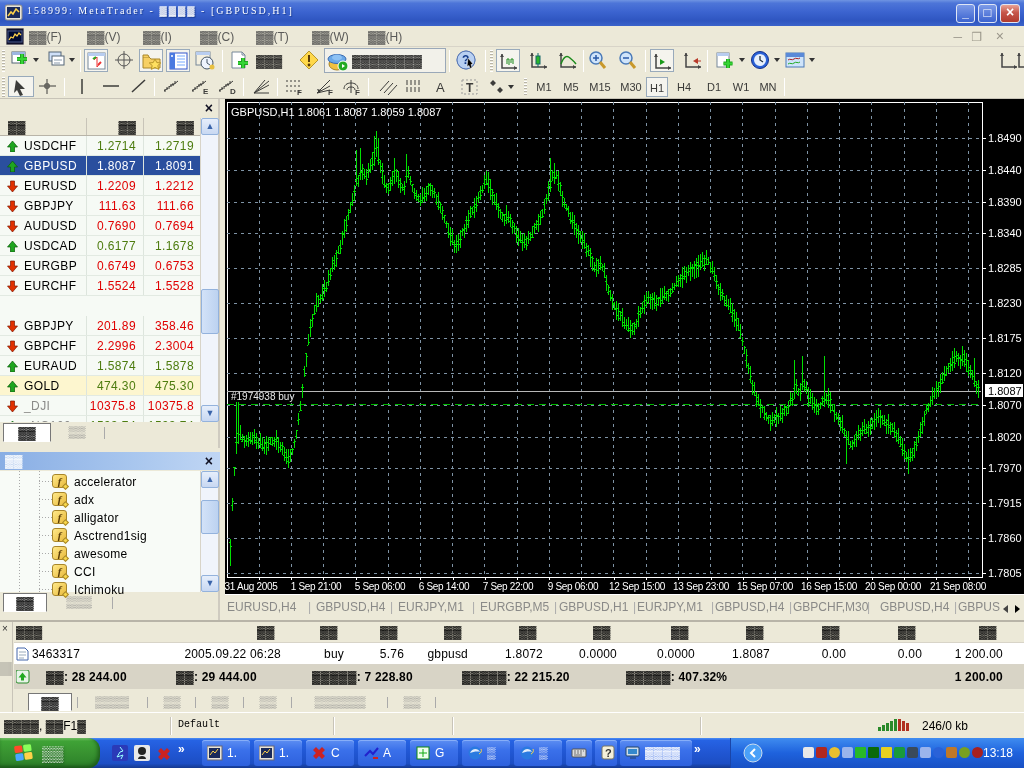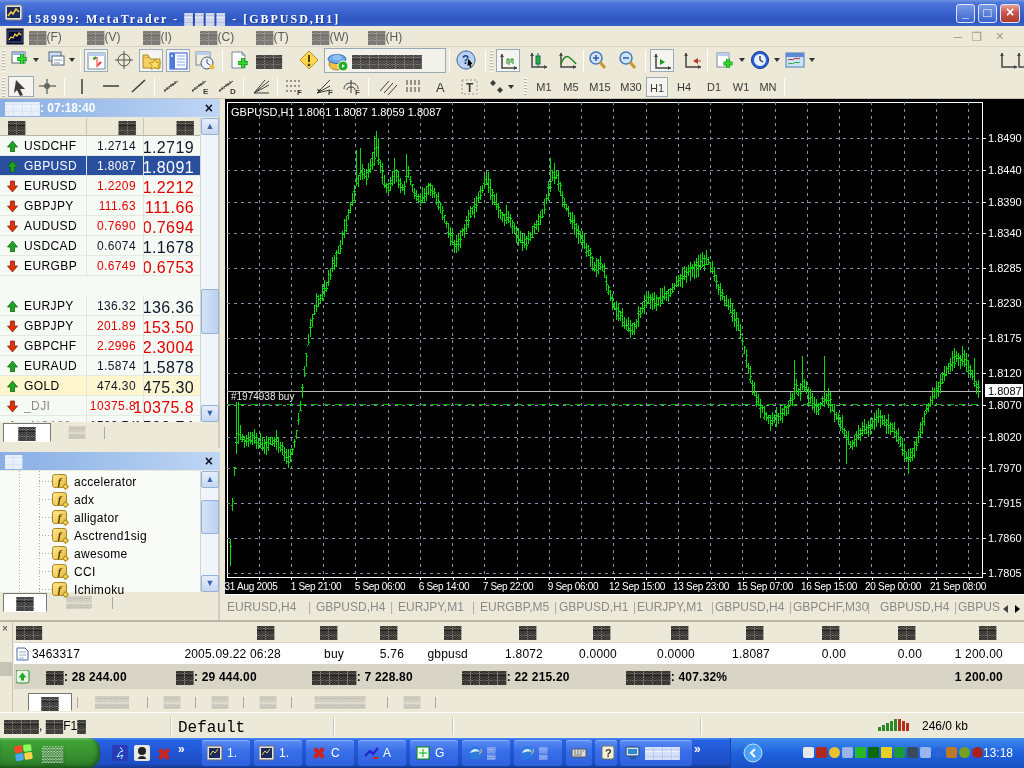--- a/index.html
+++ b/index.html
@@ -1,20 +1,20 @@
 <!DOCTYPE html>
 <html><head><meta charset="utf-8"><style>
 *{margin:0;padding:0;box-sizing:border-box}
 html,body{width:1024px;height:768px;overflow:hidden}
 body{font-family:"Liberation Sans",sans-serif;background:#ece9d8;position:relative;font-size:12px}
 .abs{position:absolute}
 .cj{letter-spacing:0}
 
 #title{left:0;top:0;width:1024px;height:26px;background:linear-gradient(180deg,#6f94e2 0%,#4d75d8 12%,#3c64d0 45%,#2e55c0 80%,#3a62ca 100%);color:#fff}
-#title .txt{position:absolute;left:27px;top:12px;font-size:12px;font-weight:bold;white-space:nowrap;text-shadow:1px 1px 1px #1b3d93;font-family:"Liberation Serif",serif;letter-spacing:2px}
+#title .txt{position:absolute;left:27px;top:5px;font-size:10px;font-weight:normal;white-space:nowrap;text-shadow:1px 1px 1px #1b3d93;font-family:"Liberation Serif",serif;letter-spacing:2px}
 .tbtn{position:absolute;top:4px;width:19px;height:19px;border-radius:3px;border:1px solid #dfe6f5;color:#fff;text-align:center;line-height:16px;font-size:12px;font-weight:bold}
 
 #menw{left:0;top:26px;width:1024px;height:21px;background:#ece9d8;border-bottom:1px solid #d8d4c8}
 .mi{position:absolute;top:4px;color:#5a5a58;font-size:12px;white-space:nowrap}
 
 #tb1{left:0;top:0;width:0;height:0}
 #tb2{left:0;top:0;width:0;height:0}
 .grip{position:absolute;width:3px;background:repeating-linear-gradient(180deg,#fff 0 1px,#b8b4a8 1px 2px,transparent 2px 3px)}
 .tbn{position:absolute;width:24px;height:23px}
 .sep{position:absolute;width:1px;background:#c0bcb0;border-right:1px solid #fff}
@@ -22,22 +22,22 @@
 .press{background:#f5f4ee;border:1px solid #9ab;}
 
 .ptitle{position:absolute;left:0;width:220px;height:18px;background:linear-gradient(90deg,#89aee4,#a8c6ee 60%,#c0d6f4);color:#fff;font-weight:bold;font-size:12px;line-height:18px;padding-left:5px}
 .px{position:absolute;right:5px;top:0;color:#112;font-weight:bold;font-size:14px;line-height:17px}
 #mw{left:0;top:99px;width:220px;height:349px;background:#ece9d8;border-right:2px solid #cfcbc0}
 #mwtbl{position:absolute;left:0;top:19px;width:200px;height:304px;background:#f6faf5}
 .mwhdr{position:absolute;left:0;top:19px;width:200px;height:18px;background:#ece9d8;border-bottom:1px solid #b8b4a8;font-size:12px;color:#000}
 .mrow{position:absolute;left:0;width:200px;height:20px;border-bottom:1px solid #e2eae2}
 .mrow .sym{position:absolute;left:24px;top:3px;color:#000;font-size:12px;letter-spacing:.4px}
 .mrow .bid{position:absolute;right:64px;top:3px;font-size:12px;letter-spacing:.4px}
-.mrow .ask{position:absolute;right:6px;top:3px;font-size:16px;letter-spacing:.4px}
-.up{color:#0f172a}.dn{color:#e00000}
+.mrow .ask{position:absolute;right:6px;top:3px;font-size:12px;letter-spacing:.4px}
+.up{color:#4d7c0f}.dn{color:#e00000}
 .aup,.adn{position:absolute;left:6px;top:4px;width:12px;height:12px}
 .vline{position:absolute;top:0;width:1px;height:100%;background:#dde5dd}
 .sb{position:absolute;width:18px;background:#f0f4fb;border-left:1px solid #d8d4c8}
 .sbb{position:absolute;left:0;width:18px;height:17px;background:linear-gradient(180deg,#e6eefb,#c8d8f2);border:1px solid #93b2dc;border-radius:2px;color:#3a64aa;text-align:center;font-size:9px;line-height:15px}
 .sbt{position:absolute;left:0;width:18px;background:linear-gradient(90deg,#d3e2f8,#bcd2f0);border:1px solid #93b2dc;border-radius:2px}
 .tab{position:absolute;height:19px;font-size:12px;color:#888;line-height:19px;text-align:center}
 .tab.on{background:#fff;border:1px solid #777;border-bottom:1px solid #fff;color:#000;font-weight:bold;z-index:3}
 #nav{left:0;top:452px;width:220px;height:168px;background:#ece9d8;border-right:2px solid #cfcbc0}
 #navbody{position:absolute;left:0;top:19px;width:200px;height:121px;background:#f8fbf7}
 .ni{position:absolute;left:74px;font-size:12px;color:#000;letter-spacing:.3px}
@@ -401,21 +401,20 @@
     <div class="tfb" style="left:586px;width:28px;top:77px">M15</div>
     <div class="tfb" style="left:617px;width:28px;top:77px">M30</div>
     <div class="tfb press" style="left:646px;width:22px;top:77px">H1</div>
     <div class="tfb" style="left:673px;width:22px;top:77px">H4</div>
     <div class="tfb" style="left:703px;width:22px;top:77px">D1</div>
     <div class="tfb" style="left:730px;width:22px;top:77px">W1</div>
     <div class="tfb" style="left:757px;width:22px;top:77px">MN</div>
     <div class="sep" style="left:784px;top:78px;height:18px"></div>
   </div>
 <div class="abs" id="mw">
-    <div class="ptitle" style="top:0">▓▓▓▓: 07:18:40</div>
     <div class="px" style="top:1px">×</div>
     <div class="mwhdr">
       <span style="position:absolute;left:8px;top:2px">▓▓</span>
       <span style="position:absolute;right:64px;top:2px">▓▓</span>
       <span style="position:absolute;right:6px;top:2px">▓▓</span>
       <span class="vline" style="left:86px;background:#c8c4b8"></span>
       <span class="vline" style="left:143px;background:#c8c4b8"></span>
     </div>
     <div id="mwtbl" style="top:37px;height:286px;overflow:hidden">
       <div class="mrow" style="top:0px;padding-left:10px;">
@@ -466,52 +465,52 @@
 <span class="bid dn" style="">0.7690</span>
 <span class="ask dn" style="">0.7694</span>
 <span class="vline" style="left:86px"></span>
         <span class="vline" style="left:143px"></span>
       </div>
       <div class="mrow" style="top:100px;">
         <svg class="aup" width="13" height="13">
           <path d="M6.5 1l5 6h-3v5h-4V7h-3z" fill="#1fa51f" stroke="#0a5a0a" stroke-width=".7"></path>
         </svg>
 <span class="sym" style="">USDCAD</span>
-<span class="bid up" style="">0.6074</span>
+<span class="bid up" style="">0.6177</span>
 <span class="ask up" style="">1.1678</span>
 <span class="vline" style="left:86px"></span>
         <span class="vline" style="left:143px"></span>
       </div>
       <div class="mrow" style="top:120px;">
         <svg class="adn" width="13" height="13">
           <path d="M6.5 12l5-6h-3V1h-4v5h-3z" fill="#e03000" stroke="#801800" stroke-width=".7"></path>
         </svg>
 <span class="sym" style="">EURGBP</span>
 <span class="bid dn" style="">0.6749</span>
 <span class="ask dn" style="">0.6753</span>
 <span class="vline" style="left:86px"></span>
         <span class="vline" style="left:143px"></span>
       </div>
-      <div class="mrow" style="top:160px;">
-        <svg class="aup" width="13" height="13">
-          <path d="M6.5 1l5 6h-3v5h-4V7h-3z" fill="#1fa51f" stroke="#0a5a0a" stroke-width=".7"></path>
-        </svg>
-<span class="sym" style="">EURJPY</span>
-<span class="bid up" style="">136.32</span>
-<span class="ask up" style="">136.36</span>
+      <div class="mrow" style="top:140px;">
+        <svg class="adn" width="13" height="13">
+          <path d="M6.5 12l5-6h-3V1h-4v5h-3z" fill="#e03000" stroke="#801800" stroke-width=".7"></path>
+        </svg>
+<span class="sym" style="">EURCHF</span>
+<span class="bid dn" style="">1.5524</span>
+<span class="ask dn" style="">1.5528</span>
 <span class="vline" style="left:86px"></span>
         <span class="vline" style="left:143px"></span>
       </div>
       <div class="mrow" style="top:180px;">
         <svg class="adn" width="13" height="13">
           <path d="M6.5 12l5-6h-3V1h-4v5h-3z" fill="#e03000" stroke="#801800" stroke-width=".7"></path>
         </svg>
 <span class="sym" style="">GBPJPY</span>
 <span class="bid dn" style="">201.89</span>
-<span class="ask dn" style="">153.50</span>
+<span class="ask dn" style="">358.46</span>
 <span class="vline" style="left:86px"></span>
         <span class="vline" style="left:143px"></span>
       </div>
       <div class="mrow" style="top:200px;">
         <svg class="adn" width="13" height="13">
           <path d="M6.5 12l5-6h-3V1h-4v5h-3z" fill="#e03000" stroke="#801800" stroke-width=".7"></path>
         </svg>
 <span class="sym" style="">GBPCHF</span>
 <span class="bid dn" style="">2.2996</span>
 <span class="ask dn" style="">2.3004</span>
@@ -732,21 +731,21 @@
       <div class="abs" style="left:277px;top:5px;width:1px;height:11px;background:#aaa"></div>
       <div class="tab" style="left:284px;top:1px;width:84px;height:18px">▒▒▒▒▒▒</div>
       <div class="abs" style="left:373px;top:5px;width:1px;height:11px;background:#aaa"></div>
       <div class="tab" style="left:380px;top:1px;width:36px;height:18px">▒▒</div>
       <div class="abs" style="left:421px;top:5px;width:1px;height:11px;background:#aaa"></div>
     </div>
   </div>
 <div class="abs" id="status">
     <span class="abs cj" style="left:4px;top:6px">▓▓▓▓, ▓▓F1▓</span>
     <div class="abs" style="left:170px;top:4px;width:2px;height:18px;border-left:1px solid #c8c4b8;border-right:1px solid #fff"></div>
-    <span class="abs" style="left:178px;top:6px;font-family:'Liberation Mono',monospace;font-size:16px">Default</span>
+    <span class="abs" style="left:178px;top:6px;font-family:'Liberation Mono',monospace;font-size:10px">Default</span>
     <div class="abs" style="left:333px;top:4px;width:2px;height:18px;border-left:1px solid #c8c4b8;border-right:1px solid #fff"></div>
     <div class="abs" style="left:452px;top:4px;width:2px;height:18px;border-left:1px solid #c8c4b8;border-right:1px solid #fff"></div>
     <div class="abs" style="left:700px;top:4px;width:2px;height:18px;border-left:1px solid #c8c4b8;border-right:1px solid #fff"></div>
     <svg class="abs" style="left:878px;top:6px" width="34" height="13">
       <rect x="0" y="8" width="3" height="4" fill="#2a8a2a"></rect>
       <rect x="4" y="6" width="3" height="6" fill="#2a8a2a"></rect>
       <rect x="8" y="4" width="3" height="8" fill="#2a8a2a"></rect>
       <rect x="12" y="2" width="3" height="10" fill="#2a8a2a"></rect>
       <rect x="16" y="0" width="3" height="12" fill="#2a8a2a"></rect>
       <rect x="20" y="0" width="3" height="12" fill="#b03020"></rect>

